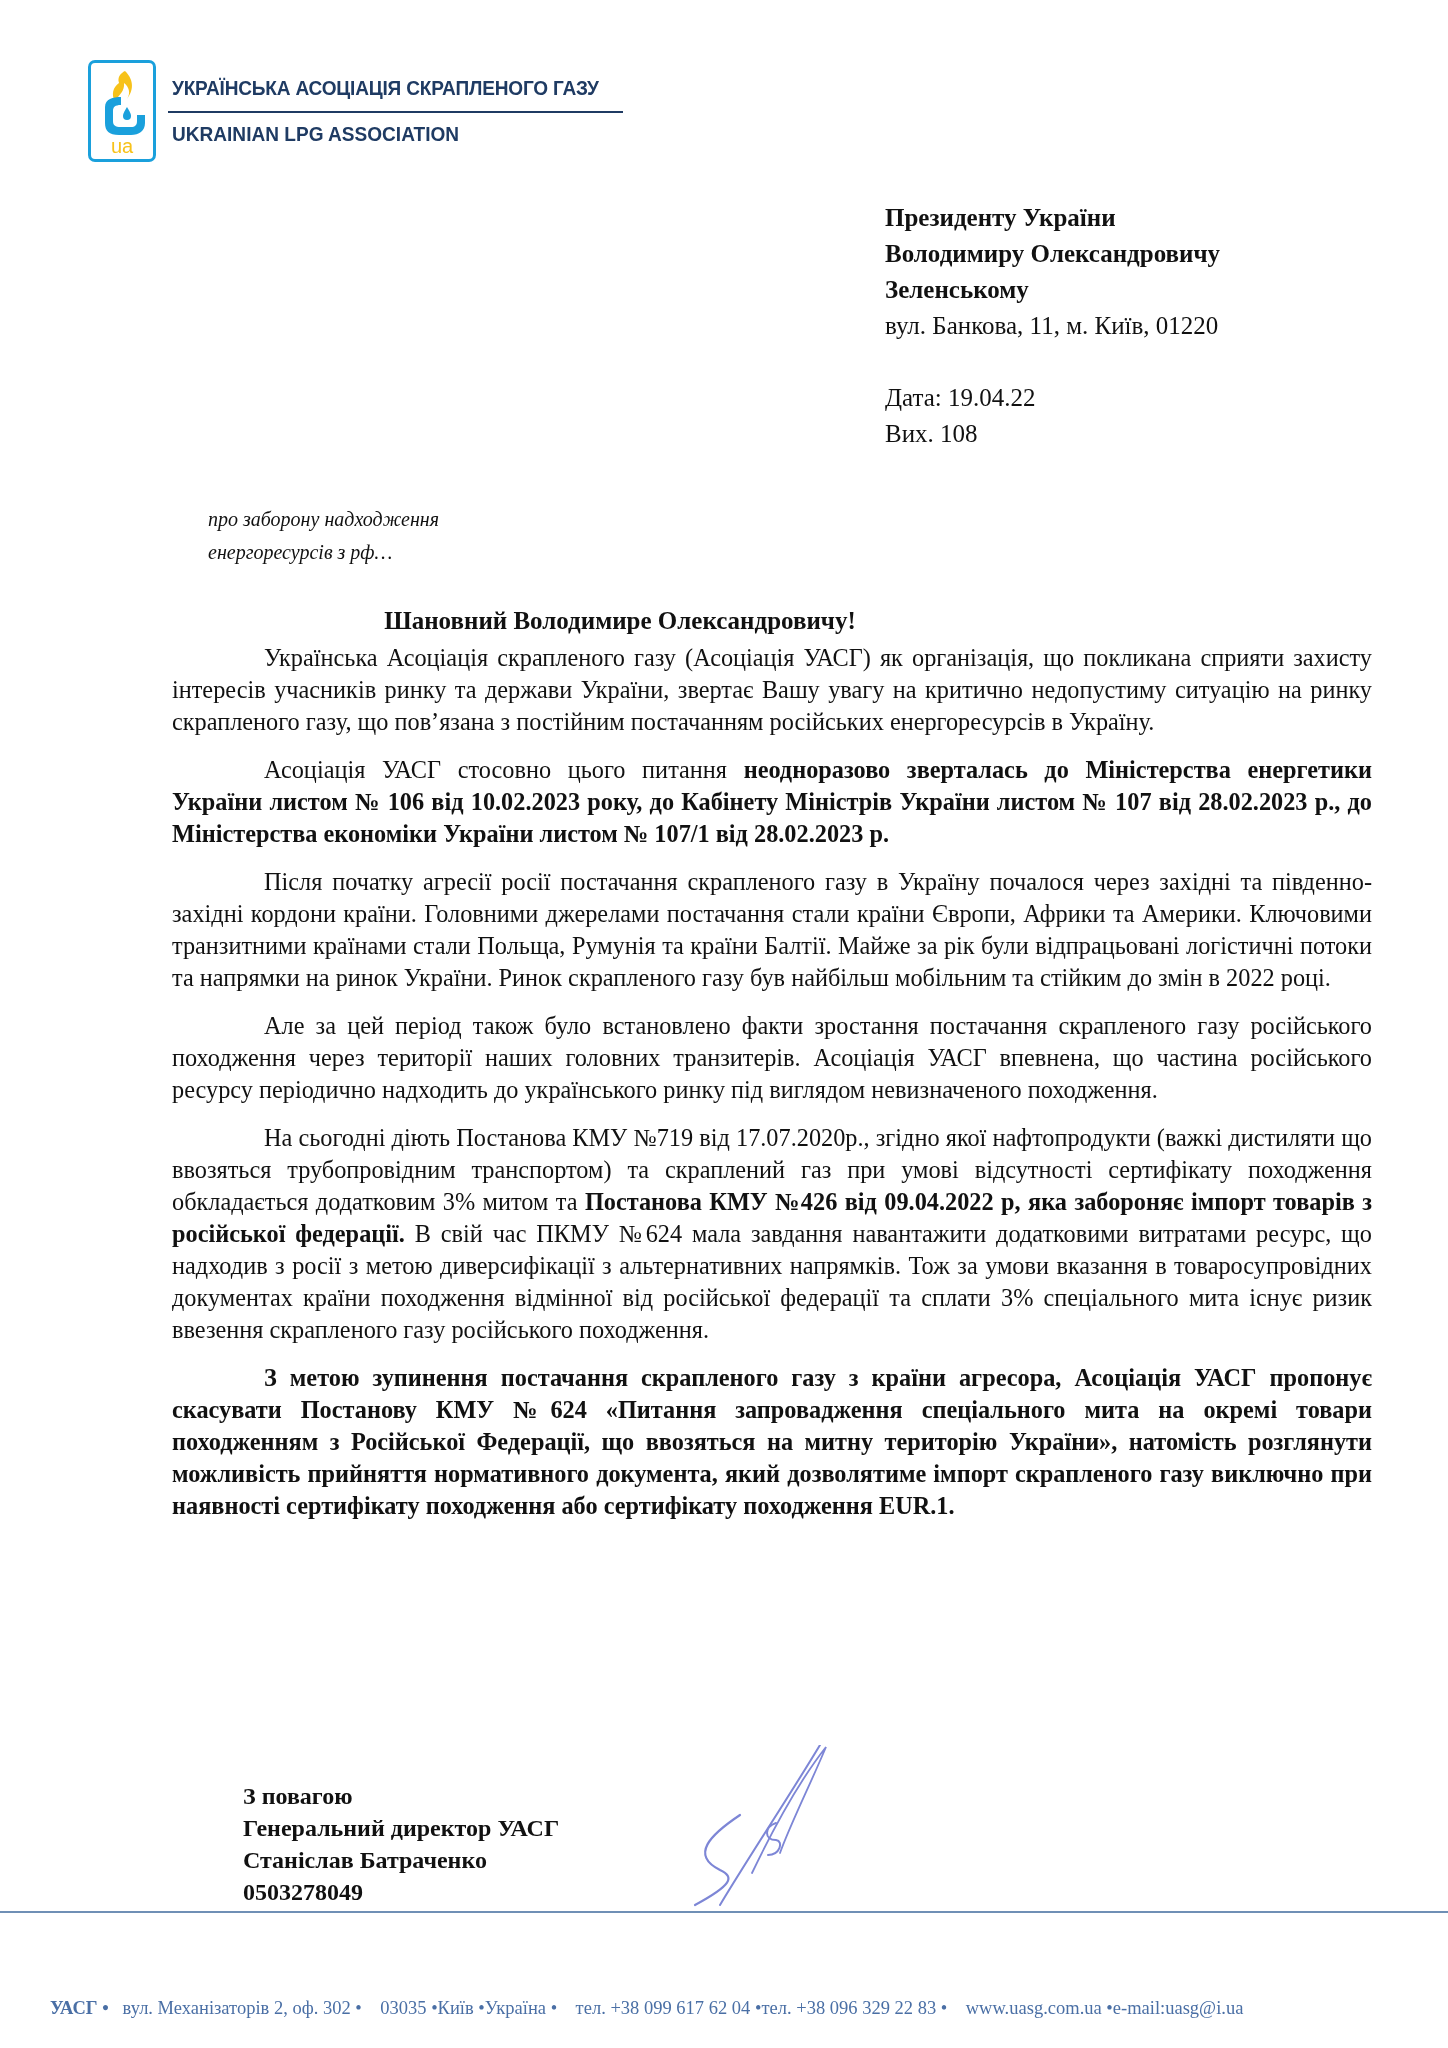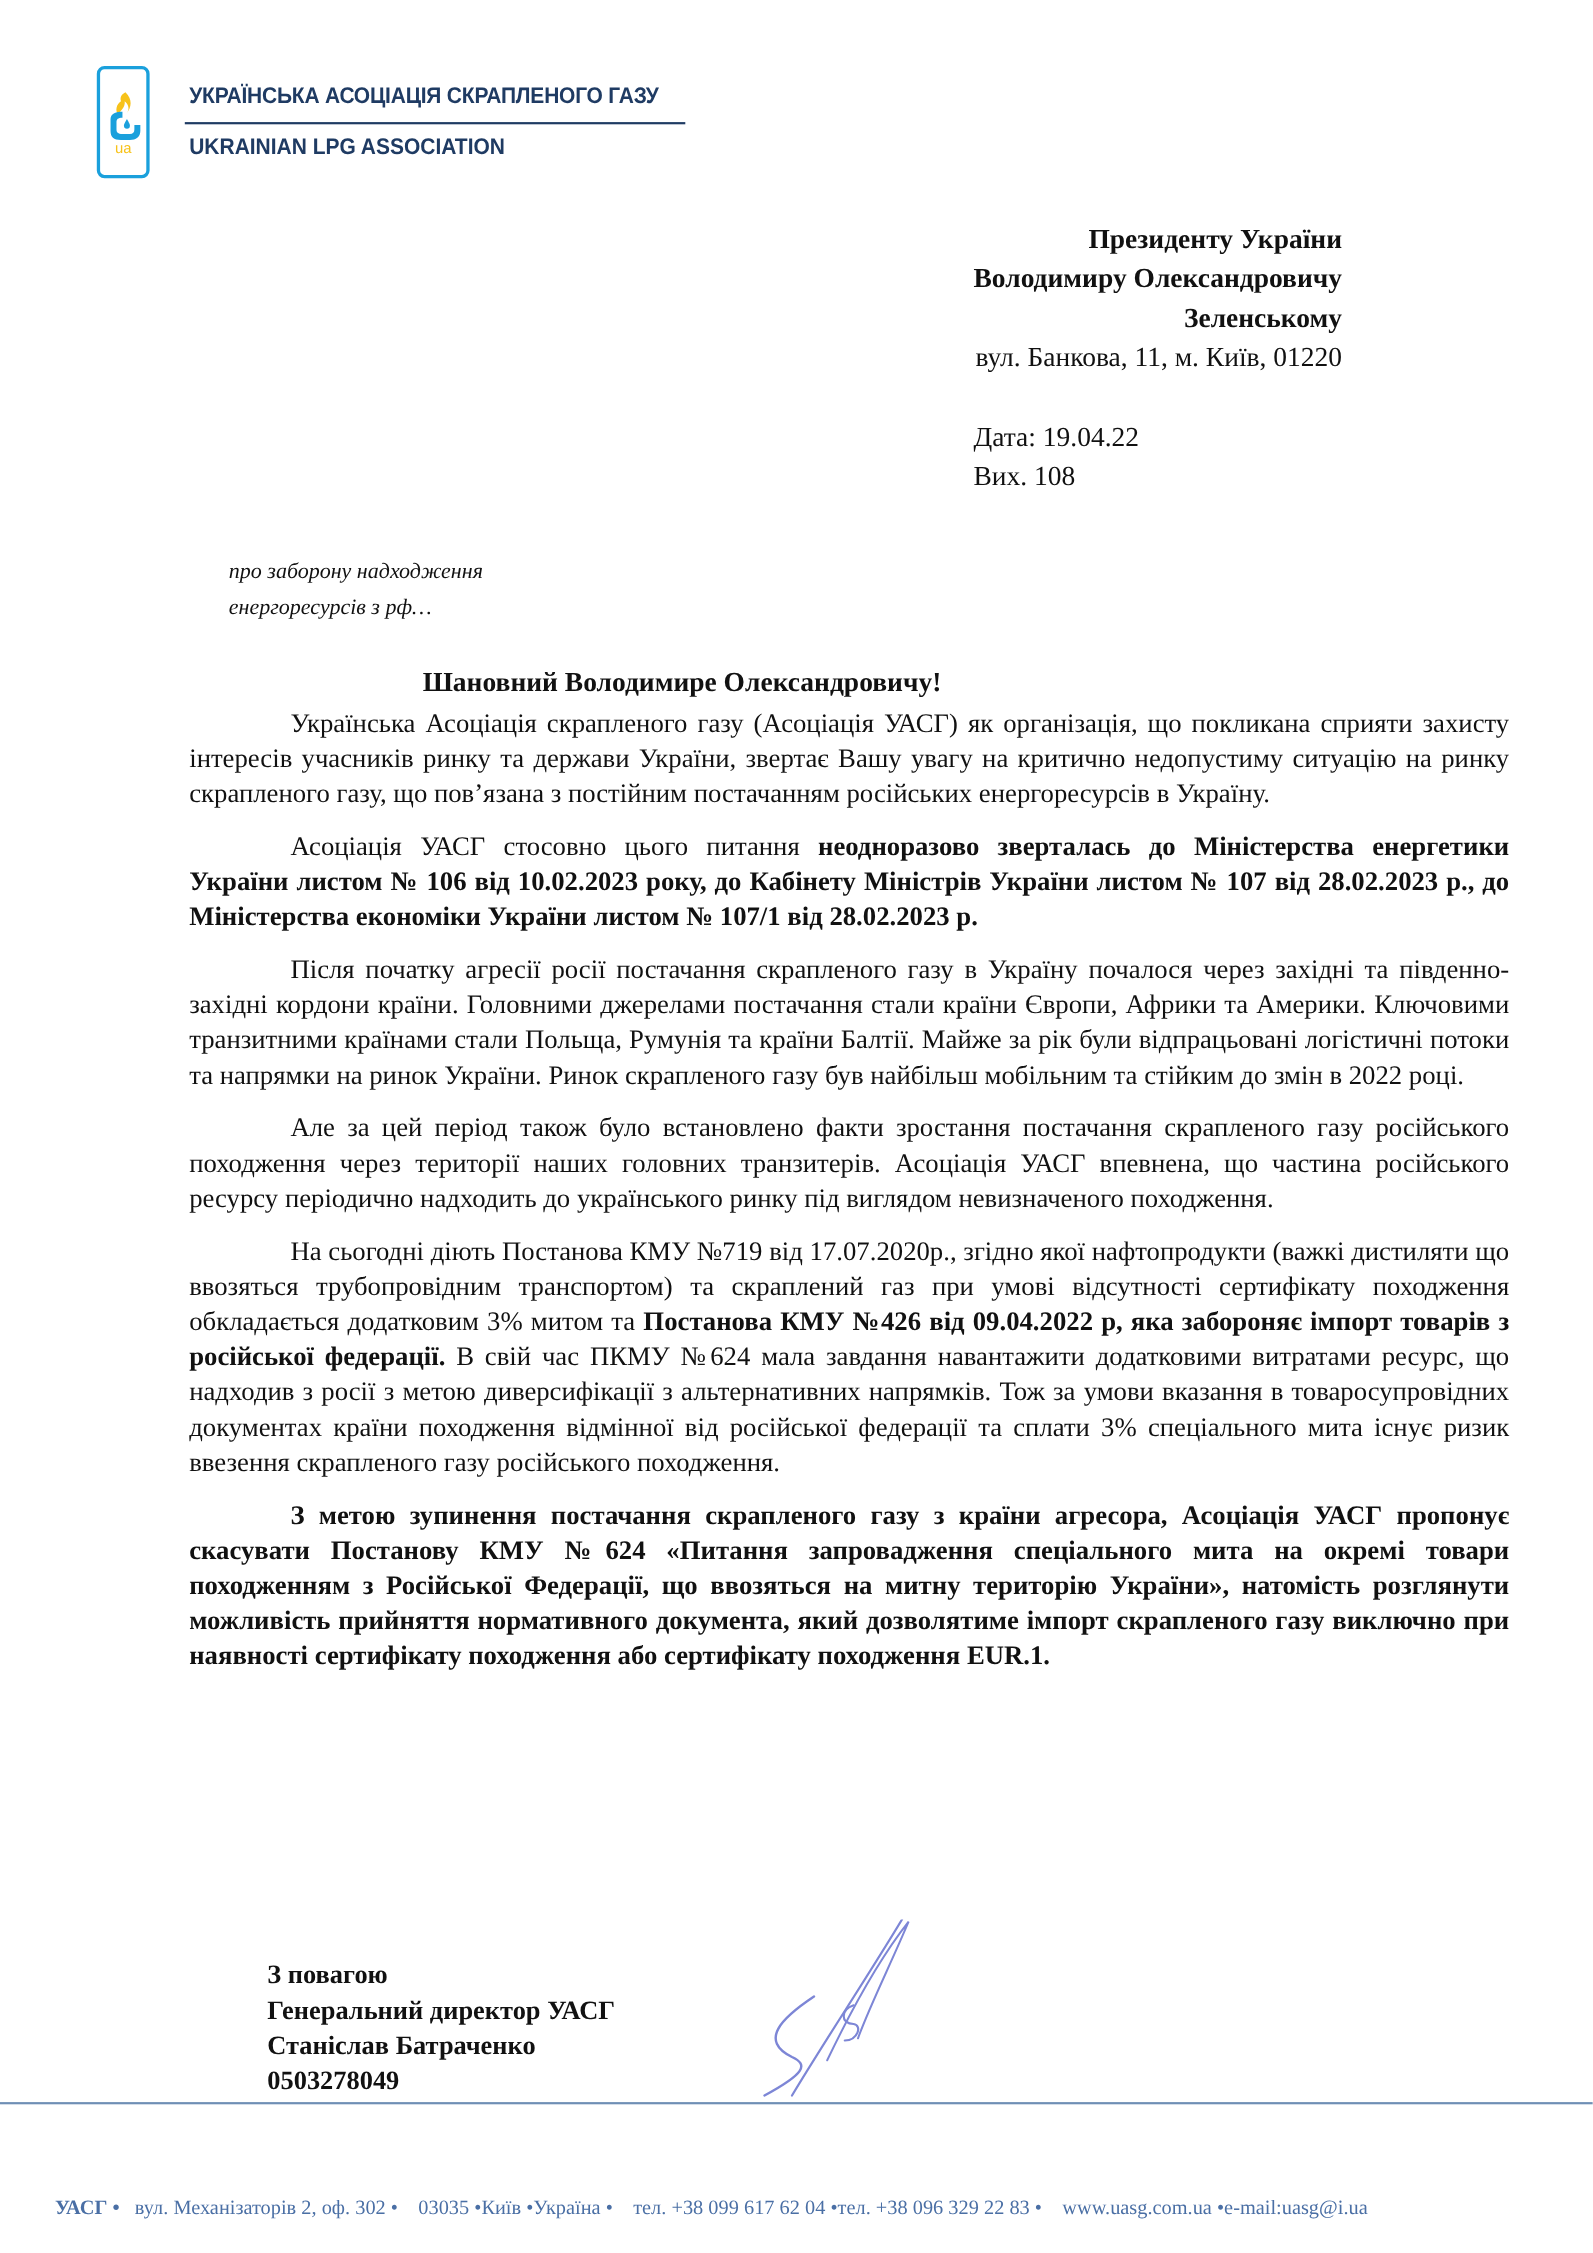--- a/index.html
+++ b/index.html
@@ -1,30 +1,30 @@
 <!DOCTYPE html>
 <html><head>
 <meta charset="utf-8">
 <style>
   html, body { margin: 0; padding: 0; background: #ffffff; }
   body { width: 1448px; height: 2048px; position: relative; overflow: hidden;
          font-family: "Liberation Serif", "DejaVu Serif", serif; color: #111; }
 
   
-  .logo { position: absolute; left: 88px; top: 60px; width: 48px; height: 102px;
+  .logo { position: absolute; left: 88px; top: 60px; width: 68px; height: 102px;
           border: 3px solid #1aa0dc; border-radius: 7px; box-sizing: border-box; background: #fff; }
   .logo svg { width: 100%; height: 100%; display: block; }
   .org-ua { position: absolute; left: 172px; top: 76px; font-family: "Liberation Sans", sans-serif;
             font-weight: bold; font-size: 20.5px; color: #1f3b63; letter-spacing: -0.2px; transform: scaleX(0.93); transform-origin: left; white-space: nowrap; }
   .org-rule { position: absolute; left: 168px; top: 111px; width: 455px; height: 2px; background: #1f3b63; }
   .org-en { position: absolute; left: 172px; top: 122px; font-family: "Liberation Sans", sans-serif;
             font-weight: bold; font-size: 20.5px; color: #1f3b63; transform: scaleX(0.93); transform-origin: left; white-space: nowrap; }
 
   
-  .addressee { position: absolute; left: 885px; top: 200px; font-size: 25px; line-height: 36px; text-align: right; }
+  .addressee { position: absolute; left: 885px; top: 200px; font-size: 25px; line-height: 36px; }
   .addressee .b { font-weight: bold; }
   .meta { position: absolute; left: 885px; top: 380px; font-size: 25px; line-height: 36px; }
 
   .subject { position: absolute; left: 208px; top: 503px; font-style: italic; font-size: 20px; line-height: 33px; }
 
   .salutation { position: absolute; left: 0; width: 1240px; top: 607px; text-align: center; font-weight: bold; font-size: 25px; }
 
   .body { position: absolute; left: 172px; width: 1200px; top: 642px; font-size: 24.3px; line-height: 32px; }
   .body p { margin: 0 0 16px 0; text-align: justify; text-indent: 92px; font-family: Liberation Serif, serif; }
   .body p.tight { margin-bottom: 0; }

